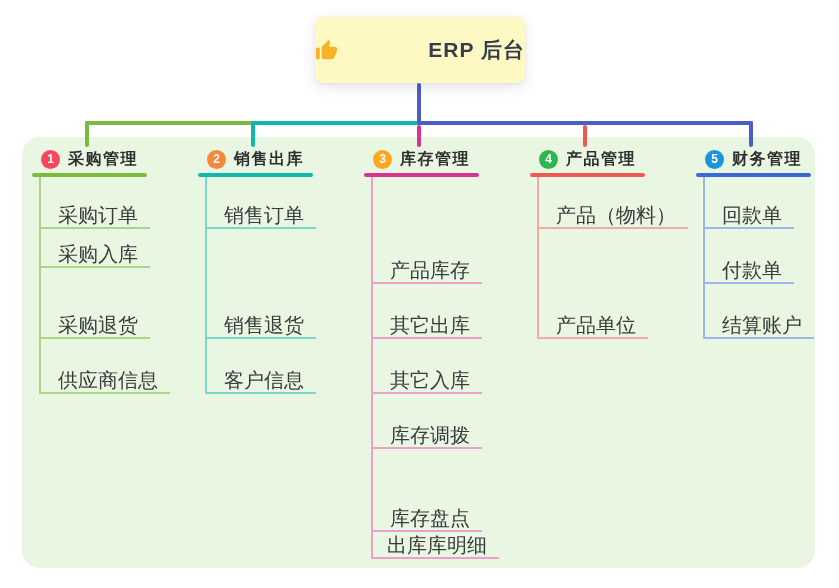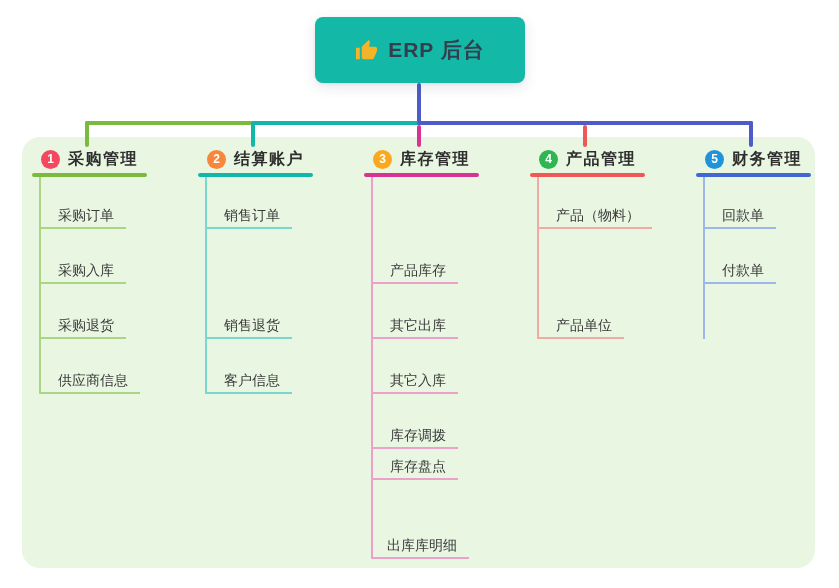--- a/index.html
+++ b/index.html
@@ -2,44 +2,44 @@
 <html><head>
 <meta charset="utf-8">
 <style>
   * { margin:0; padding:0; box-sizing:border-box; }
   html,body { background:#fff; }
   body { font-family:"Liberation Sans","DejaVu Sans",sans-serif; }
   #stage { position:relative; width:839px; height:588px; background:#ffffff; overflow:hidden; }
 
   .root-card {
     position:absolute; left:315px; top:17px; width:210px; height:66px;
-    background:#14b8a6; border-radius:8px;
+    background:#fef9c3; border-radius:8px;
     box-shadow:0 4px 14px rgba(70,80,100,0.14), 0 1px 3px rgba(70,80,100,0.08);
-    display:flex; align-items:center; justify-content:center; gap:10px;
+    display:flex; align-items:center; justify-content:space-between; gap:10px;
     cursor:pointer; z-index:3;
   }
   .root-title { font-size:21px; font-weight:600; color:#333d4d; letter-spacing:1px; white-space:nowrap; }
   .thumb-icon { width:23px; height:23px; display:inline-flex; }
 
   .panel { position:absolute; left:22px; top:137px; width:793px; height:431px;
            border-radius:18px; z-index:0; }
 
   .cline { position:absolute; z-index:1; border-radius:2px; }
 
   .branch { position:absolute; top:0; height:588px; width:165px; z-index:2; }
   .branch-header { position:absolute; left:2px; top:148px; height:22px;
                    display:flex; align-items:center; gap:8px; cursor:pointer; white-space:nowrap; }
   .badge { width:19px; height:19px; border-radius:50%; color:#ffffff;
            font-size:12px; font-weight:700; display:flex; align-items:center;
            justify-content:center; flex:0 0 auto; }
   .branch-label { font-size:16px; font-weight:700; color:#2e2e2e; letter-spacing:1.5px; }
   .branch-underline { position:absolute; left:-7px; top:173px; width:115px; height:4px; border-radius:2px; }
   .branch-vline { position:absolute; left:0; top:177px; width:2px; }
   .child-node { position:absolute; left:0; height:24px; line-height:20px;
-                padding:0 12px 2px 19px; font-size:14px; color:#3a3a3a;
+                padding:0 12px 2px 19px; font-size:20px; color:#3a3a3a;
                 border-bottom:2px solid; white-space:nowrap; cursor:pointer; }
 </style>
 </head>
 <body>
 
 <div id="stage">
 
   <div class="root-card">
     <span class="thumb-icon">
       <svg viewBox="0 0 24 24" width="23" height="23">
@@ -64,47 +64,47 @@
     </div>
   <div id="branches">
       <div class="branch" style="left: 39px;">
         <div class="branch-header">
           <span class="badge" style="background: rgb(245, 72, 95);">1</span>
           <span class="branch-label">采购管理</span>
         </div>
         <div class="branch-underline" style="background: rgb(124, 185, 63);"></div>
         <div class="branch-vline" style="background: rgb(170, 213, 132); height: 217px;"></div>
         <div class="child-node" style="top: 205px; border-bottom-color: rgb(170, 213, 132);">采购订单</div>
-        <div class="child-node" style="top: 260px; border-bottom-color: rgb(170, 213, 132);">采购入库</div>
+        <div class="child-node" style="top: 244px; border-bottom-color: rgb(170, 213, 132);">采购入库</div>
         <div class="child-node" style="top: 315px; border-bottom-color: rgb(170, 213, 132);">采购退货</div>
         <div class="child-node" style="top: 370px; border-bottom-color: rgb(170, 213, 132);">供应商信息</div>
       </div>
       <div class="branch" style="left: 205px;">
         <div class="branch-header">
           <span class="badge" style="background: rgb(248, 134, 59);">2</span>
-          <span class="branch-label">结算账户</span>
+          <span class="branch-label">销售出库</span>
         </div>
         <div class="branch-underline" style="background: rgb(18, 183, 170);"></div>
         <div class="branch-vline" style="background: rgb(121, 215, 205); height: 217px;"></div>
         <div class="child-node" style="top: 205px; border-bottom-color: rgb(121, 215, 205);">销售订单</div>
         <div class="child-node" style="top: 315px; border-bottom-color: rgb(121, 215, 205);">销售退货</div>
         <div class="child-node" style="top: 370px; border-bottom-color: rgb(121, 215, 205);">客户信息</div>
       </div>
       <div class="branch" style="left: 371px;">
         <div class="branch-header">
           <span class="badge" style="background: rgb(251, 168, 31);">3</span>
           <span class="branch-label">库存管理</span>
         </div>
         <div class="branch-underline" style="background: rgb(214, 52, 144);"></div>
         <div class="branch-vline" style="background: rgb(237, 160, 202); height: 382px;"></div>
         <div class="child-node" style="top: 315px; border-bottom-color: rgb(237, 160, 202);">其它出库</div>
         <div class="child-node" style="top: 260px; border-bottom-color: rgb(237, 160, 202);">产品库存</div>
         <div class="child-node" style="top: 370px; border-bottom-color: rgb(237, 160, 202);">其它入库</div>
         <div class="child-node" style="top: 425px; border-bottom-color: rgb(237, 160, 202); text-align: center;">库存调拨</div>
-        <div class="child-node" style="top: 456px; border-bottom-color: rgb(237, 160, 202); padding-left: 19px;">库存盘点</div>
+        <div class="child-node" style="top: 508px; border-bottom-color: rgb(237, 160, 202); padding-left: 19px;">库存盘点</div>
         <div class="child-node" style="top: 535px; border-bottom-color: rgb(237, 160, 202); padding-left: 16px;">出库库明细</div>
       </div>
       <div class="branch" style="left: 537px;">
         <div class="branch-header">
           <span class="badge" style="background: rgb(47, 181, 81);">4</span>
           <span class="branch-label">产品管理</span>
         </div>
         <div class="branch-underline" style="background: rgb(239, 89, 85);"></div>
         <div class="branch-vline" style="background: rgb(245, 169, 165); height: 162px;"></div>
         <div class="child-node" style="top: 205px; border-bottom-color: rgb(245, 169, 165);">产品（物料）</div>
@@ -112,15 +112,16 @@
       </div>
       <div class="branch" style="left: 703px;">
         <div class="branch-header">
           <span class="badge" style="background: rgb(32, 148, 218);">5</span>
           <span class="branch-label">财务管理</span>
         </div>
         <div class="branch-underline" style="background: rgb(64, 104, 210);"></div>
         <div class="branch-vline" style="background: rgb(159, 182, 235); height: 162px;"></div>
         <div class="child-node" style="top: 205px; border-bottom-color: rgb(159, 182, 235);">回款单</div>
         <div class="child-node" style="top: 260px; border-bottom-color: rgb(159, 182, 235);">付款单</div>
+        <div class="child-node" style="top: 315px; border-bottom-color: rgb(159, 182, 235);">结算账户</div>
       </div>
     </div>
 </div>
 
 </body></html>

